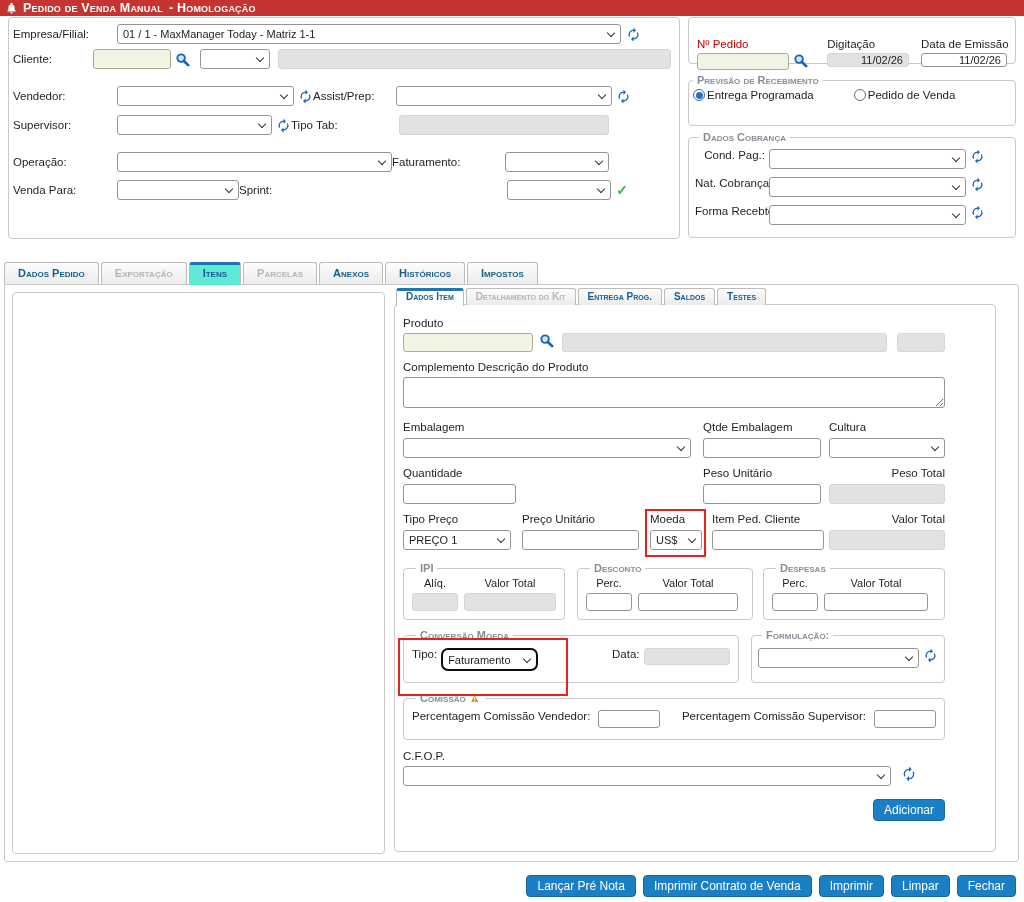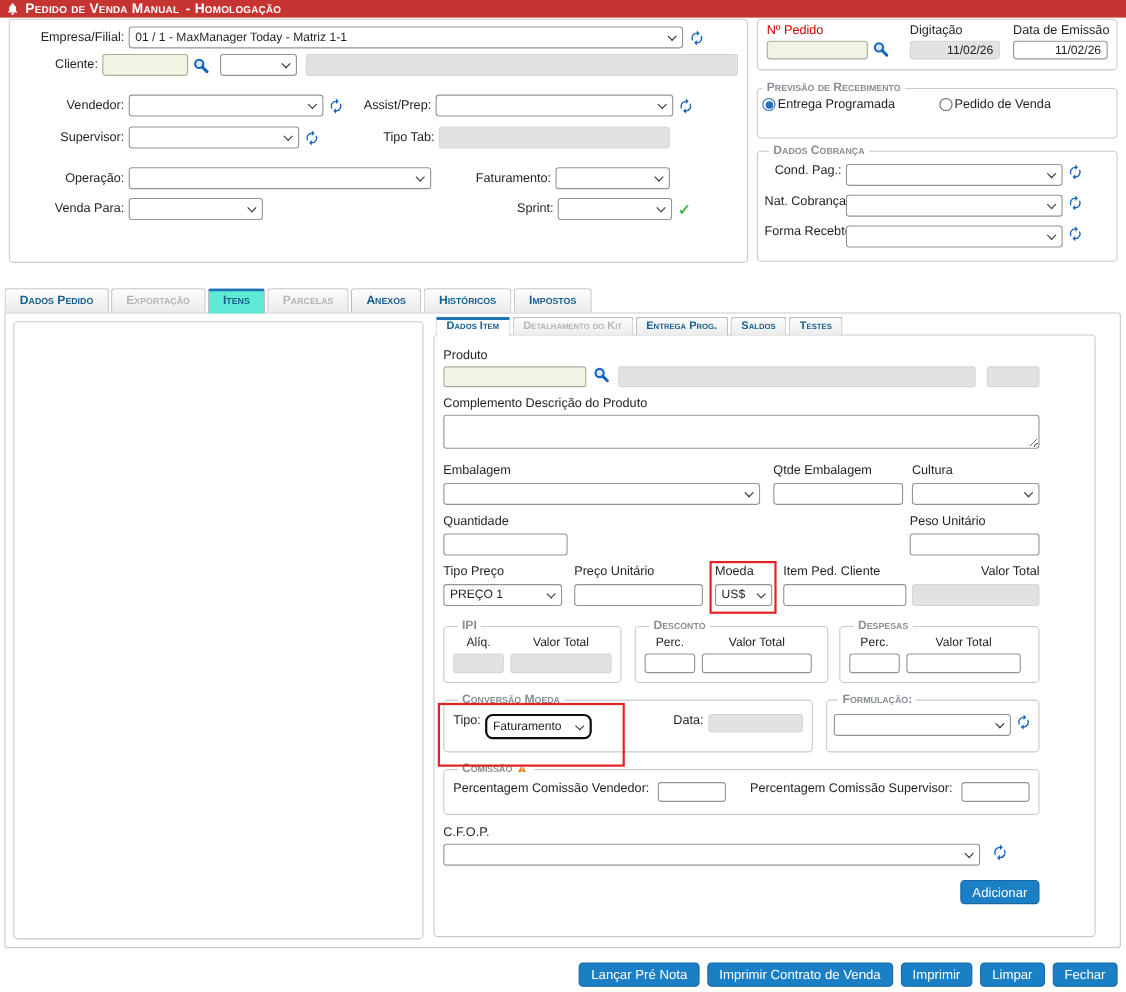--- a/index.html
+++ b/index.html
@@ -29,21 +29,21 @@
   .caret{position:absolute;right:6px;top:50%;width:6px;height:6px;border-right:1.7px solid #333;
     border-bottom:1.7px solid #333;transform:translateY(-68%) rotate(45deg)}
   .icon{display:inline-flex;align-items:center;justify-content:center;flex:0 0 auto}
   .check{color:#44b044;font-weight:bold;font-size:14px;line-height:14px}
   
   .panel{position:absolute;background:#fff;border:1px solid var(--bord);border-radius:4px}
   fieldset{border:1px solid var(--bord);border-radius:4px;min-width:0}
   legend{font-weight:bold;font-size:11px;color:var(--legend);padding:0 4px;margin-left:4px;white-space:nowrap}
   
   .frow{position:absolute;left:4px;right:8px;height:20px;display:flex;align-items:center}
-  .frow .lbl{text-align:right;margin-right:4px}
+  .frow .lbl{margin-right:4px}
   
   .radio{width:12px;height:12px;border-radius:50%;border:1px solid #6a6a6a;background:#fff;
     display:inline-flex;align-items:center;justify-content:center;flex:0 0 auto}
   .radio.on{border-color:#2b6fc2}
   .radio.on::after{content:"";width:7px;height:7px;border-radius:50%;background:#2b6fc2}
   
   .tabs{position:absolute;display:flex;gap:2px;align-items:flex-end}
   .tab{border:1px solid #bcbcbc;border-bottom:none;border-radius:3px 3px 0 0;
     background:linear-gradient(#fdfdfd,#ebebeb);color:var(--tab-text);font-weight:bold;
     white-space:nowrap;cursor:default}
@@ -185,21 +185,21 @@
       <span class="lbl" style="flex:1">Sprint:</span>
       <div class="sel" style="width:104px">
           <span></span>
           <span class="caret"></span>
         </div>
       <span class="check" style="margin-left:5px">✓</span>
       <span class="spacer" style="width:43px"></span>
     </div>
   </div>
 
-  <div class="panel" style="left:688px;top:17px;width:328px;height:47px;display:flex;padding:4px 8px">
+  <div class="panel" style="left:688px;top:17px;width:328px;height:47px;display:flex;padding:20px 8px">
     <div class="fcol" style="width:122px;gap:3px">
       <span class="lbl" style="color:var(--red-lbl)">Nº Pedido</span>
       <div class="fr">
         <input class="inp cream" style="width: 92px; height: 17px;">
         <span class="icon" style="margin-left:4px">
           <svg width="15" height="15" viewBox="0 0 16 16">
               <circle cx="6.5" cy="6.5" r="4" fill="#d6e6f7" stroke="#1565c0" stroke-width="2"></circle>
               <line x1="9.5" y1="9.5" x2="14" y2="14" stroke="#1565c0" stroke-width="3" stroke-linecap="round"></line>
             </svg>
         </span>
@@ -336,20 +336,24 @@
 
       
       <div class="fr" style="margin-bottom:9px;align-items:flex-end">
         <div class="fcol" style="flex:1">
           <span class="lbl">Quantidade</span>
           <input class="inp" style="width: 113px;">
         </div>
         <div class="fcol" style="width:118px;margin-left:12px">
           <span class="lbl">Peso Unitário</span>
           <input class="inp" style="">
+        </div>
+        <div class="fcol" style="width:116px;margin-left:8px">
+          <span class="lbl" style="text-align:right">Peso Total</span>
+          <div class="ro"></div>
         </div>
       </div>
 
       
       <div class="fr" style="margin-bottom:12px;align-items:flex-start">
         <div class="fcol" style="width:108px">
           <span class="lbl">Tipo Preço</span>
           <div class="sel">
             <span>PREÇO 1</span>
             <span class="caret"></span>

